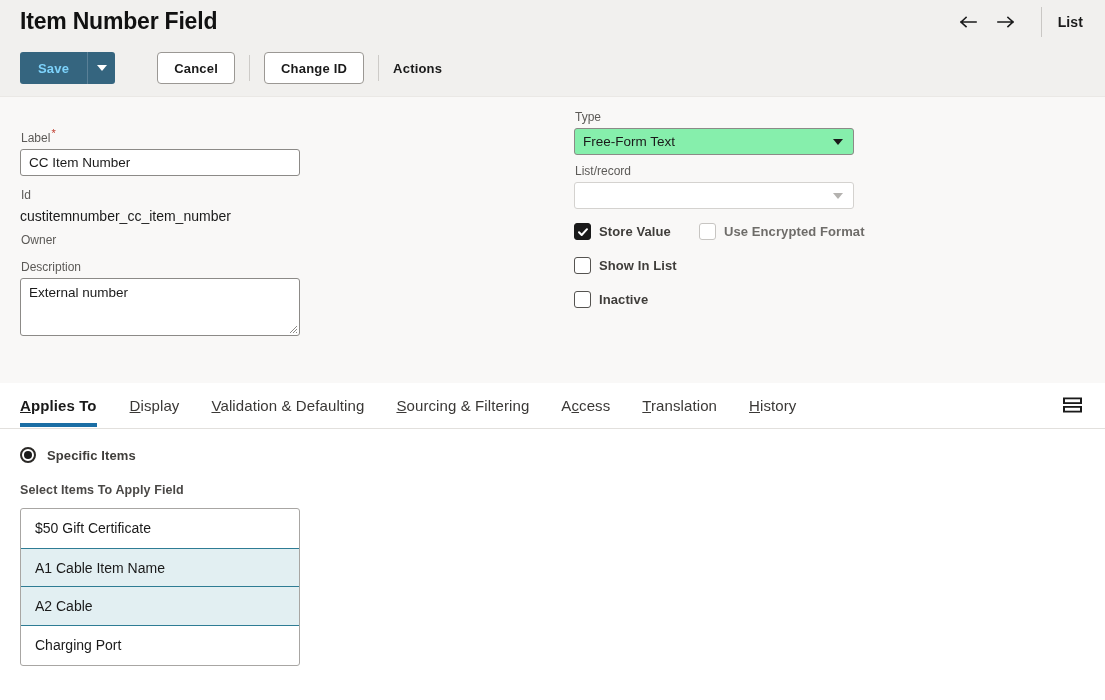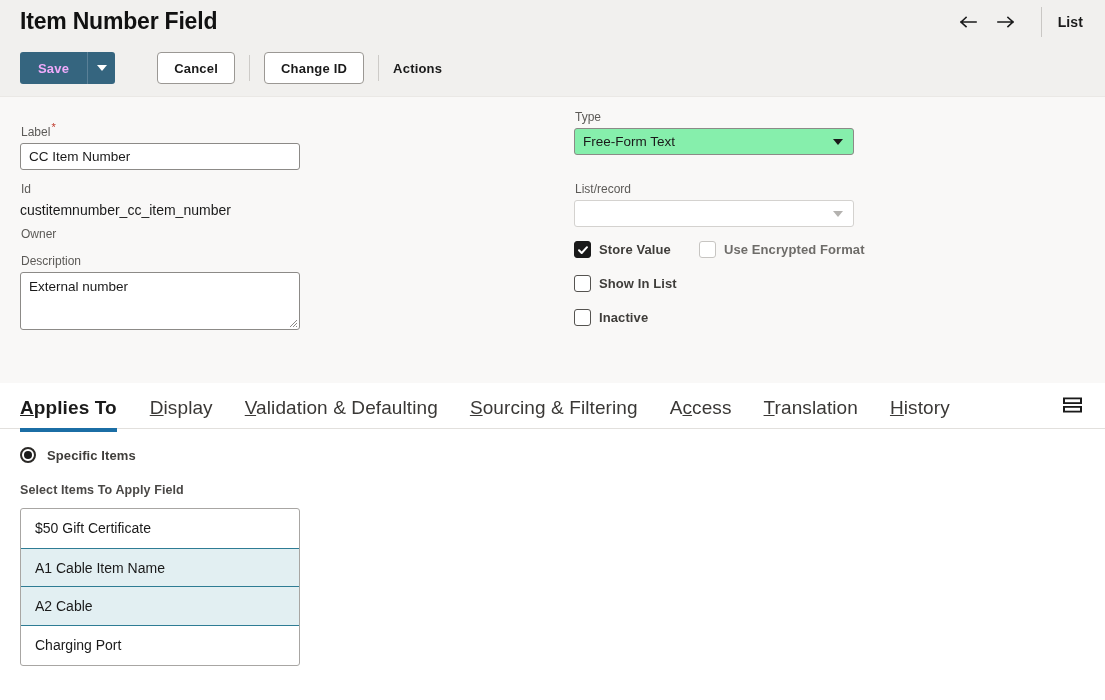--- a/index.html
+++ b/index.html
@@ -72,21 +72,21 @@
     position: absolute;
     left: 20px;
     top: 52px;
     display: flex;
     align-items: center;
     height: 32px;
   }
   .btn-split { display: flex; }
   .btn-primary {
     background: #35657f;
-    color: #f0abfc;
+    color: #7dd3fc;
     border: none;
     border-radius: 3px 0 0 3px;
     height: 32px;
     padding: 0 18px;
     font-family: inherit;
     font-size: 13px;
     font-weight: bold;
     cursor: pointer;
     letter-spacing: 0.2px;
   }
@@ -135,21 +135,21 @@
     letter-spacing: 0.2px;
   }
 
   
   .form-area {
     background: #f9f8f7;
     height: 287px;
     position: relative;
     border-top: 1px solid #eae8e5;
   }
-  .col-left { position: absolute; left: 20px; top: 10px; width: 300px; }
+  .col-left { position: absolute; left: 20px; top: 16px; width: 300px; }
   .col-right { position: absolute; left: 574px; top: 0; width: 330px; }
 
   .field-label {
     font-size: 12px;
     color: #5c5a57;
     margin: 0 0 3px 1px;
     line-height: 16px;
   }
   .req-star { color: #c0392b; font-size: 11px; vertical-align: super; margin-left: 1px; }
 
@@ -259,21 +259,21 @@
     height: 46px;
     background: #ffffff;
     border-bottom: 1px solid #e2e0dd;
     display: flex;
     align-items: flex-start;
   }
   .tab {
     position: relative;
     padding: 14px 0 13px 0;
     margin-right: 0;
-    font-size: 19px;
+    font-size: 15px;
     color: #3a3836;
     cursor: pointer;
     white-space: nowrap;
     letter-spacing: 0.1px;
   }
   .tab .acc { text-decoration: underline; }
   .tab.active { font-weight: bold; color: #1a1a1a; }
   .tab.active::after {
     content: "";
     position: absolute;
@@ -418,21 +418,21 @@
 
   <div class="col-right">
     <div style="padding-top:12px">
       <div class="field-label">Type</div>
       <div class="select-wrap wide">
         <span class="sel-text">Free-Form Text</span>
         <span class="select-arrow"></span>
       </div>
     </div>
 
-    <div style="margin-top:26px">
+    <div style="margin-top:8px">
       <div class="field-label">List/record</div>
       <div class="select-wrap wide disabled">
         <span class="sel-text"></span>
         <span class="select-arrow"></span>
       </div>
     </div>
 
     <div class="cb-row" style="margin-top:14px">
       <span class="cbx checked">
         <svg width="12" height="12" viewBox="0 0 12 12">

